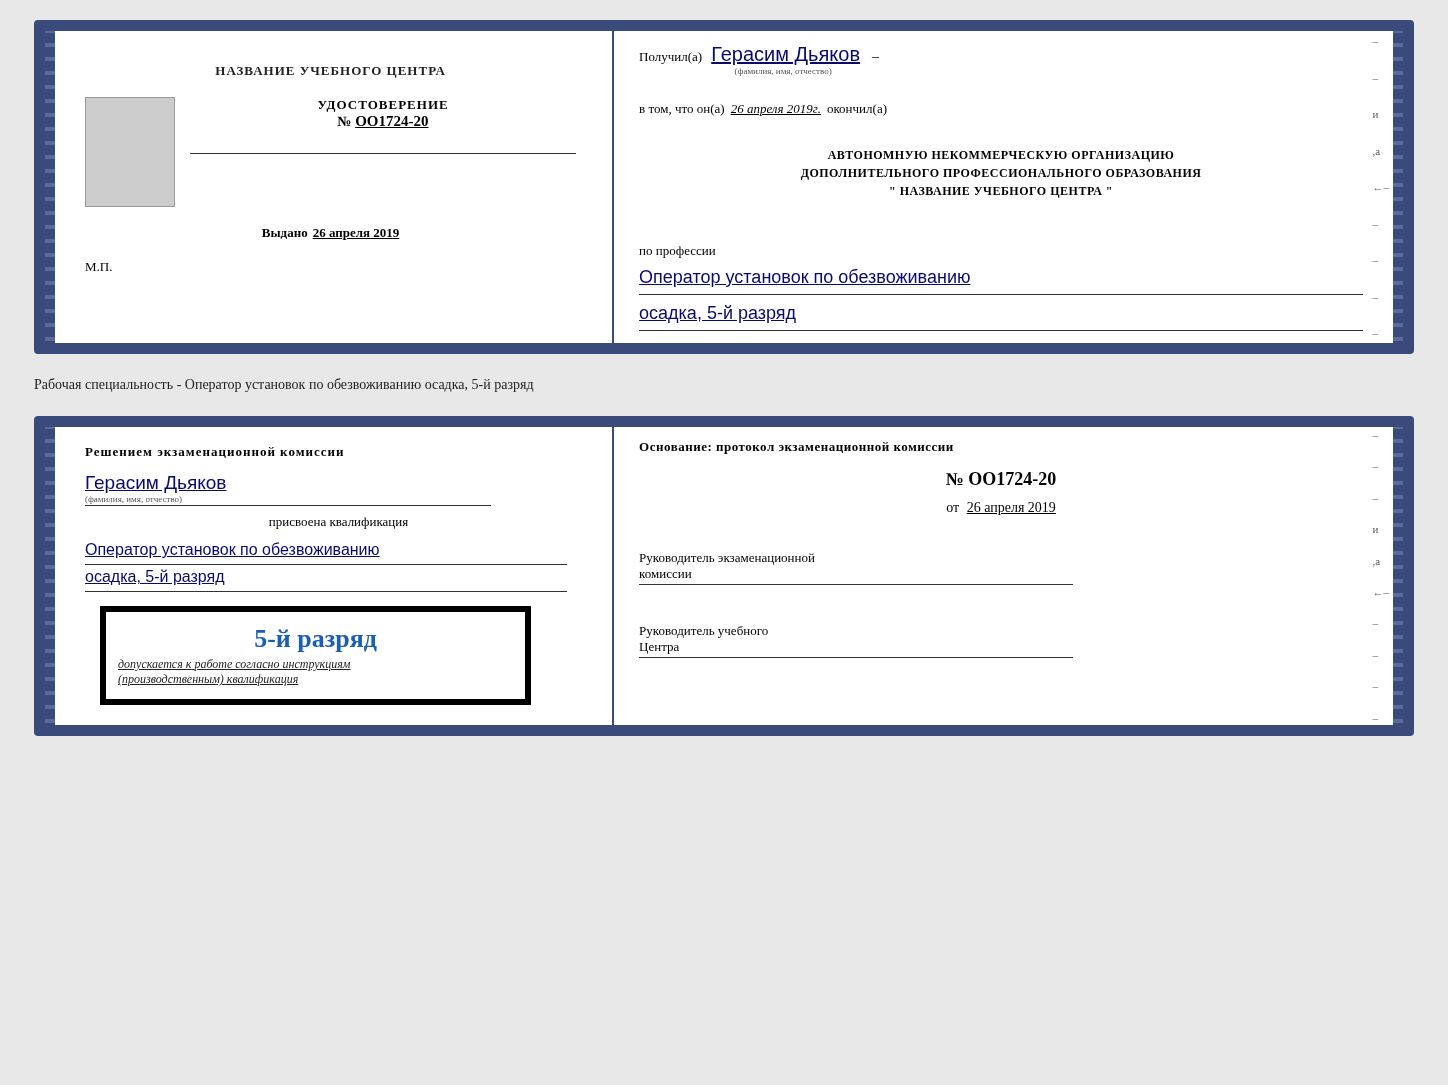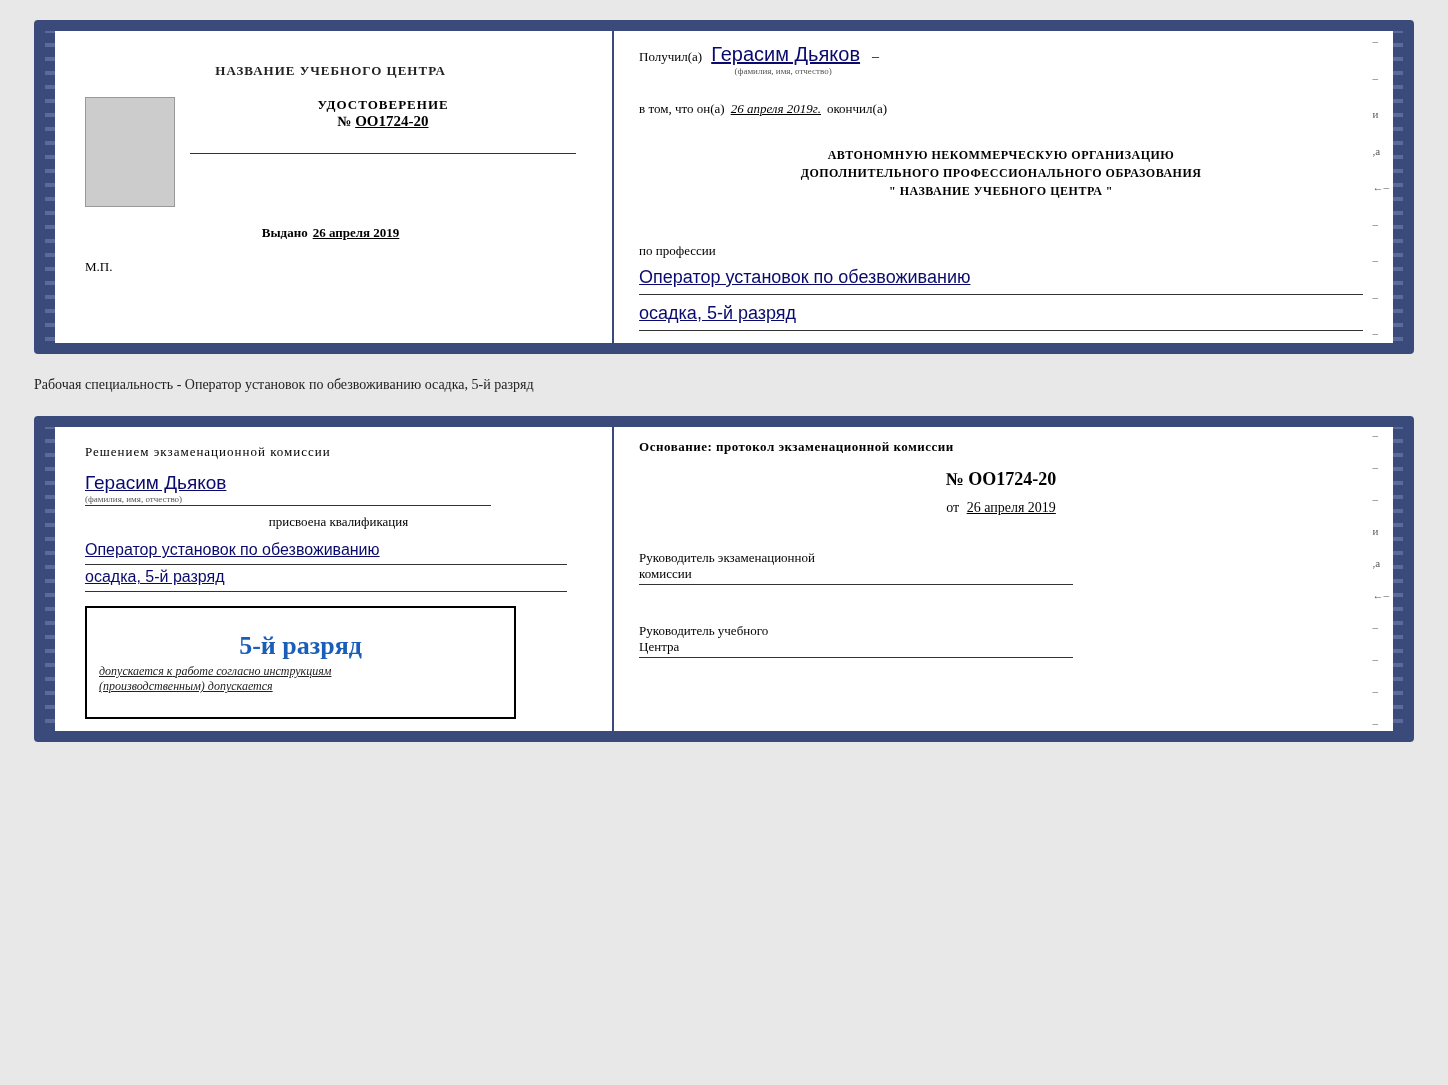--- a/index.html
+++ b/index.html
@@ -278,21 +278,21 @@
       padding-right: 18px;
       width: 100%;
       height: 100%;
       display: flex;
       flex-direction: column;
       gap: 10px;
     }
 
     .decision-title {
       font-size: 13px;
-      font-weight: normal;
+      font-weight: bold;
       letter-spacing: 1px;
     }
 
     .handwritten-name {
       font-family: 'Comic Sans MS', cursive, sans-serif;
       font-size: 19px;
       color: #0a0a6e;
       text-decoration: underline;
       margin-top: 4px;
     }
@@ -304,24 +304,25 @@
 
     .qualification-value {
       font-family: 'Comic Sans MS', cursive, sans-serif;
       font-size: 16px;
       color: #0a0a6e;
       text-decoration: underline;
       line-height: 1.5;
     }
 
     .stamp-box {
-      border: 2px solid #000000;
-      padding: 23px 12px;
+      border: 6px solid #000000;
+      padding: 12px 12px;
       margin-top: 6px;
       width: 85%;
+      margin-left: 15px;
     }
 
     .stamp-rank {
       font-size: 26px;
       font-weight: bold;
       color: #1a5eb8;
       text-align: center;
       display: block;
     }
 
@@ -498,21 +499,21 @@
           <span class="qualification-value">осадка, 5-й разряд</span>
           <div style="border-top:1px solid #333; width:95%; margin-top:2px;"></div>
         </div>
 
         <div class="stamp-box">
           <span class="stamp-rank">5-й разряд</span>
           <div class="stamp-text">
             <span>допускается к</span>
             <span>работе согласно инструкциям</span>
             <br>
-            <span>(производственным) допускается</span>
+            <span>(производственным) квалификация</span>
           </div>
         </div>
 
       </div>
     </div>
 
     <div class="cert2-right">
       <div class="cert2-right-inner">
 
         <div class="basis-label">Основание: протокол экзаменационной комиссии</div>

